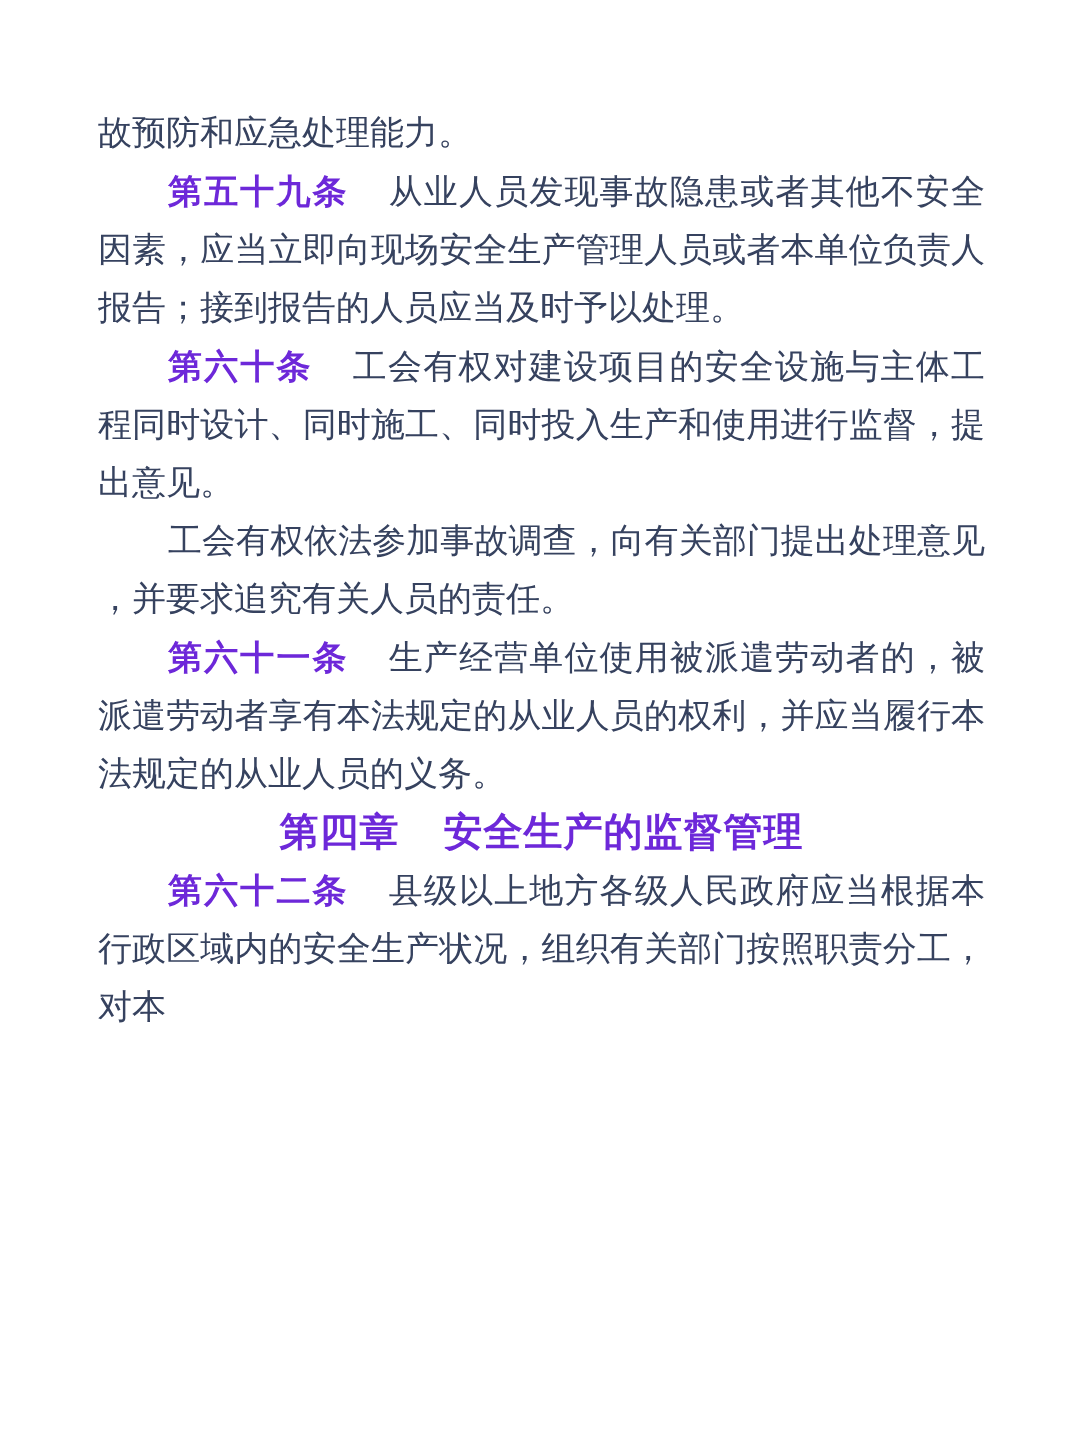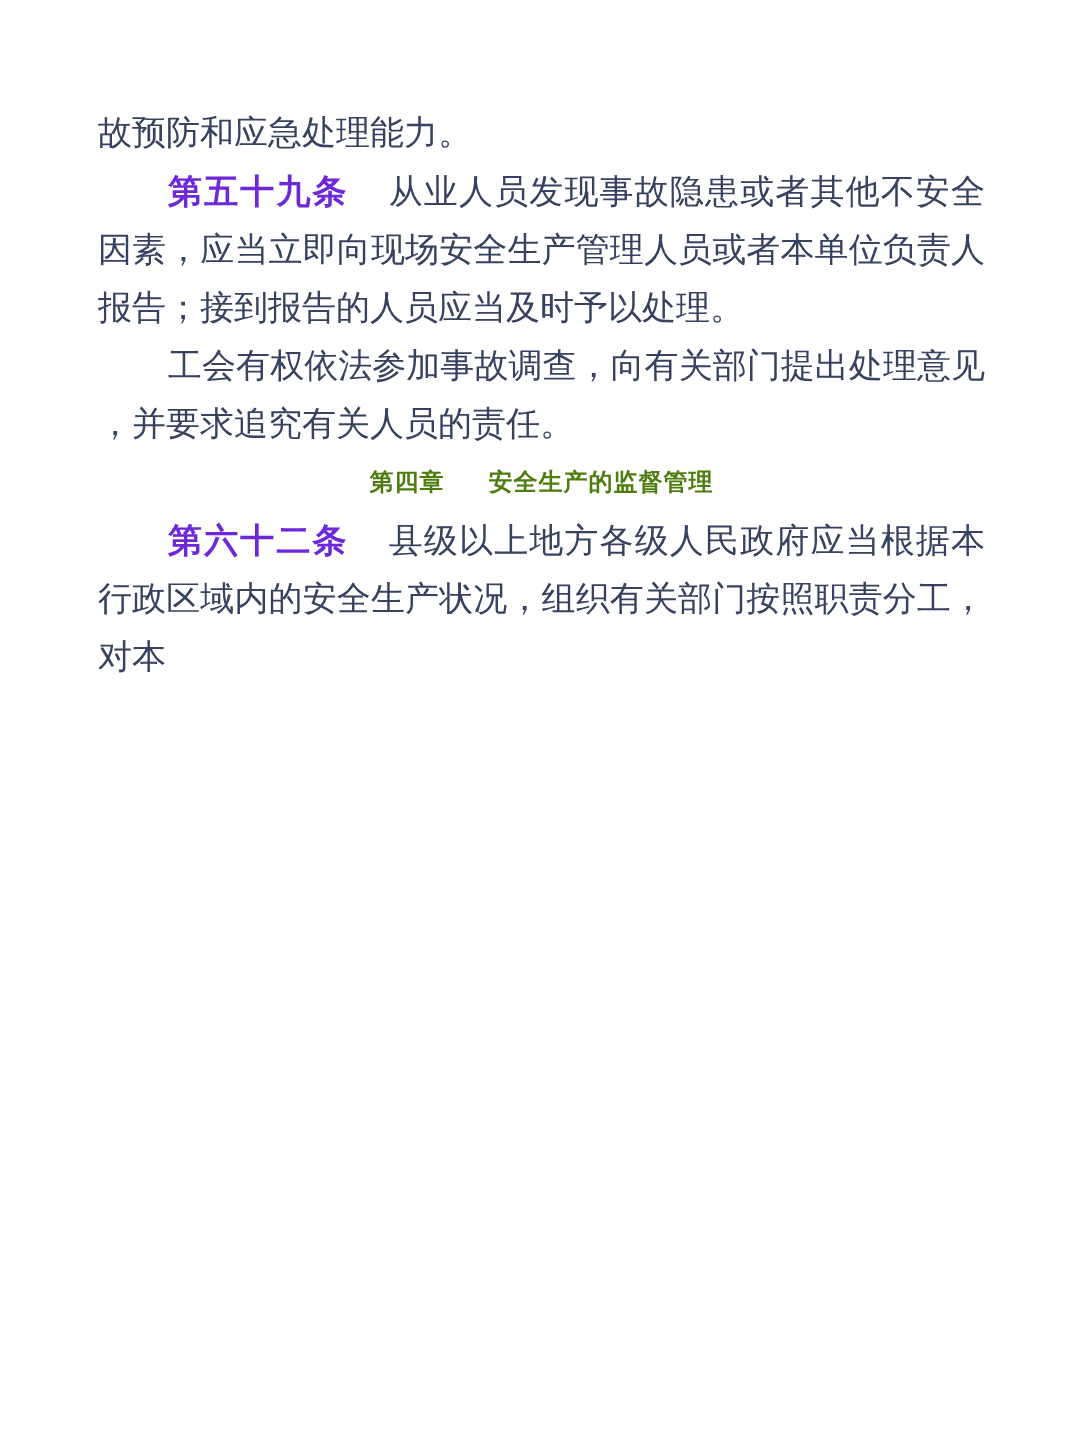--- a/index.html
+++ b/index.html
@@ -42,49 +42,55 @@
     letter-spacing: 1px;
   }
 
   .chapter-heading {
     margin: 0;
     padding: 0;
     text-align: center;
     text-indent: 0;
     font-family: "Liberation Sans", sans-serif;
     font-weight: bold;
-    font-size: 24px;
+    font-size: 39px;
     line-height: 58px;
-    color: #4d7c0f;
+    color: #6d28d9;
     letter-spacing: 1px;
   }
 
   .chapter-heading .chapter-number {
     margin-right: 44px;
   }
 </style>
 </head>
 <body>
 
 <main class="page">
 
   <p class="para">
     <span>故预防和应急处理能力。</span>
   </p>
 
   <p class="para indent">
     <span class="article-label">第五十九条</span><span>从业人员发现事故隐患或者其他不安全因素，应当立即向现场安全生产管理人员或者本单位负责人报告；接到报告的人员应当及时予以处理。</span>
   </p>
 
+  <p class="para indent">
+    <span class="article-label">第六十条</span><span>工会有权对建设项目的安全设施与主体工程同时设计、同时施工、同时投入生产和使用进行监督，提出意见。</span>
+  </p>
 
 
   <p class="para indent">
     <span>工会有权依法参加事故调查，向有关部门提出处理意见，并要求追究有关人员的责任。</span>
   </p>
 
+  <p class="para indent">
+    <span class="article-label">第六十一条</span><span>生产经营单位使用被派遣劳动者的，被派遣劳动者享有本法规定的从业人员的权利，并应当履行本法规定的从业人员的义务。</span>
+  </p>
 
   <h2 class="chapter-heading">
     <span class="chapter-number">第四章</span><span>安全生产的监督管理</span>
   </h2>
 
   <p class="para indent">
     <span class="article-label">第六十二条</span><span>县级以上地方各级人民政府应当根据本行政区域内的安全生产状况，组织有关部门按照职责分工，对本</span>
   </p>
 
 </main>

